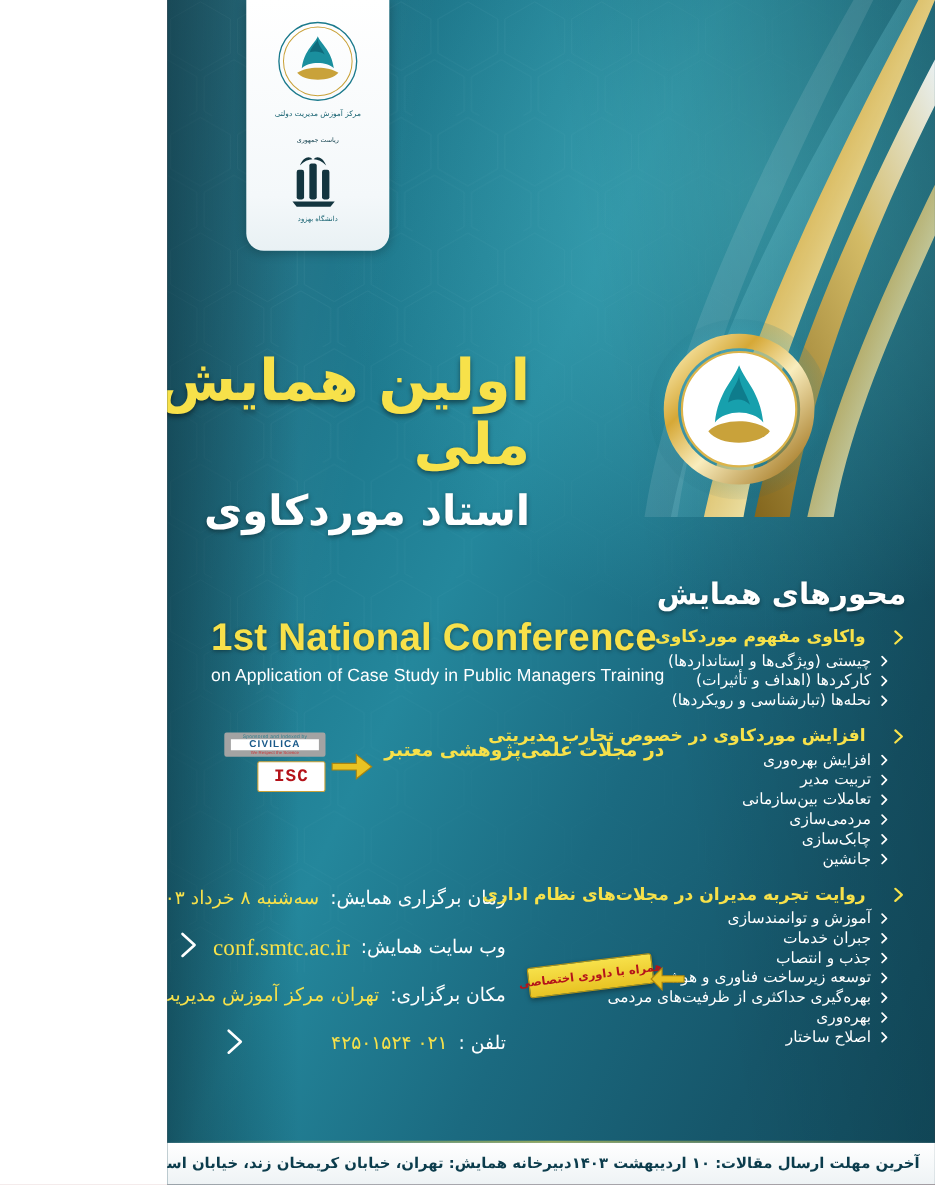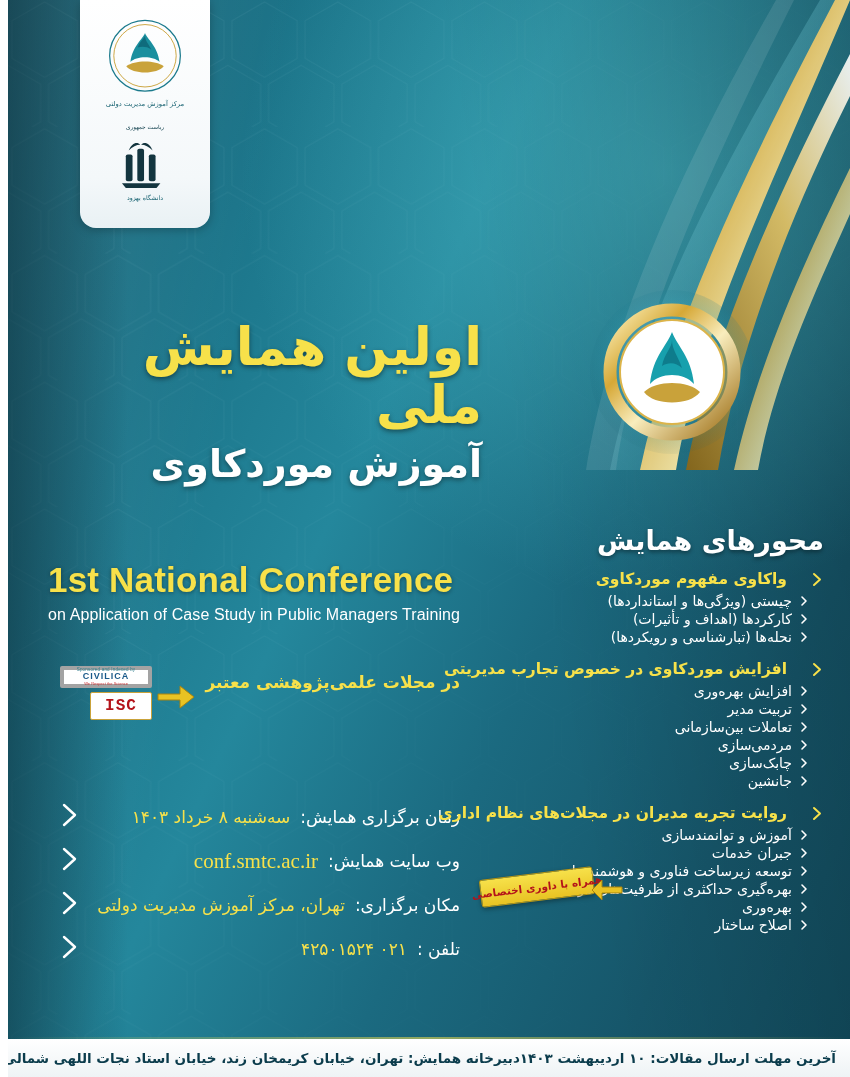--- a/index.html
+++ b/index.html
@@ -2,21 +2,21 @@
 <html lang="fa" dir="rtl"><head>
 <meta charset="utf-8">
 <style>
   html, body {
     margin: 0;
     padding: 0;
     background: #ffffff;
   }
   .poster {
     position: relative;
-    width: 842px;
+    width: 698px;
     height: 1077px;
     overflow: hidden;
     font-family: "Liberation Sans", sans-serif;
     background: #7f1d1d;
     color: #ffffff;
   }
 
   
   .bg-base {
     position: absolute;
@@ -158,21 +158,21 @@
   }
   .isc-badges {
     position: absolute;
     left: 0; top: 0;
     width: 92px;
   }
   .civilica {
     width: 92px;
     height: 22px;
     background: #ffffff;
-    border: 4px solid #a3a3a3;
+    border: 6px solid #a3a3a3;
     border-radius: 2px;
     display: flex;
     flex-direction: column;
     align-items: center;
     justify-content: center;
     box-sizing: border-box;
   }
   .civilica .c-top {
     font-size: 4.5px;
     color: #2e7d8c;
@@ -469,21 +469,21 @@
     <circle cx="84" cy="84" r="62" fill="none" stroke="url(#ring)" stroke-width="13"></circle>
     <circle cx="84" cy="84" r="52" fill="#ffffff"></circle>
     <circle cx="84" cy="84" r="52" fill="none" stroke="#dcb44a" stroke-width="2"></circle>
     <path d="M62 96 C65 68, 79 58, 84 44 C89 58, 103 68, 106 96 C96 84, 72 84, 62 96 Z" fill="#17a0ad"></path>
     <path d="M56 104 C68 92, 100 92, 112 104 C102 118, 66 118, 56 104 Z" fill="#c9a23a"></path>
     <path d="M74 78 C76 66, 84 60, 84 52 C84 62, 90 68, 94 80 C88 74, 80 74, 74 78 Z" fill="#0e7c8c"></path>
   </svg>
 
   <div class="title-block">
     <div class="title-fa-1">اولین همایش ملی</div>
-    <div class="title-fa-2">آموزش موردکاوی</div>
+    <div class="title-fa-2">استاد موردکاوی</div>
   </div>
 
   <div class="title-en">
     <div class="title-en-main">1st National Conference</div>
     <div class="title-en-sub">on Application of Case Study in Public Managers Training</div>
   </div>
 
   <div class="isc-block">
     <div class="isc-badges">
       <div class="civilica">
@@ -663,20 +663,28 @@
             </svg>
         </span>
         <span class="axis-item-text">جبران خدمات</span>
       </div>
       <div class="axis-item">
         <span class="chev-y">
           <svg width="12" height="12" viewBox="0 0 12 12">
               <path d="M4 2 L8 6 L4 10" fill="none" stroke="#ffffff" stroke-width="1.6" stroke-linecap="round" stroke-linejoin="round"></path>
             </svg>
         </span>
+        <span class="axis-item-text">جذب و انتصاب</span>
+      </div>
+      <div class="axis-item">
+        <span class="chev-y">
+          <svg width="12" height="12" viewBox="0 0 12 12">
+              <path d="M4 2 L8 6 L4 10" fill="none" stroke="#ffffff" stroke-width="1.6" stroke-linecap="round" stroke-linejoin="round"></path>
+            </svg>
+        </span>
         <span class="axis-item-text">توسعه زیرساخت فناوری و هوشمندسازی</span>
       </div>
       <div class="axis-item">
         <span class="chev-y">
           <svg width="12" height="12" viewBox="0 0 12 12">
               <path d="M4 2 L8 6 L4 10" fill="none" stroke="#ffffff" stroke-width="1.6" stroke-linecap="round" stroke-linejoin="round"></path>
             </svg>
         </span>
         <span class="axis-item-text">بهره‌گیری حداکثری از ظرفیت‌های مردمی</span>
       </div>

